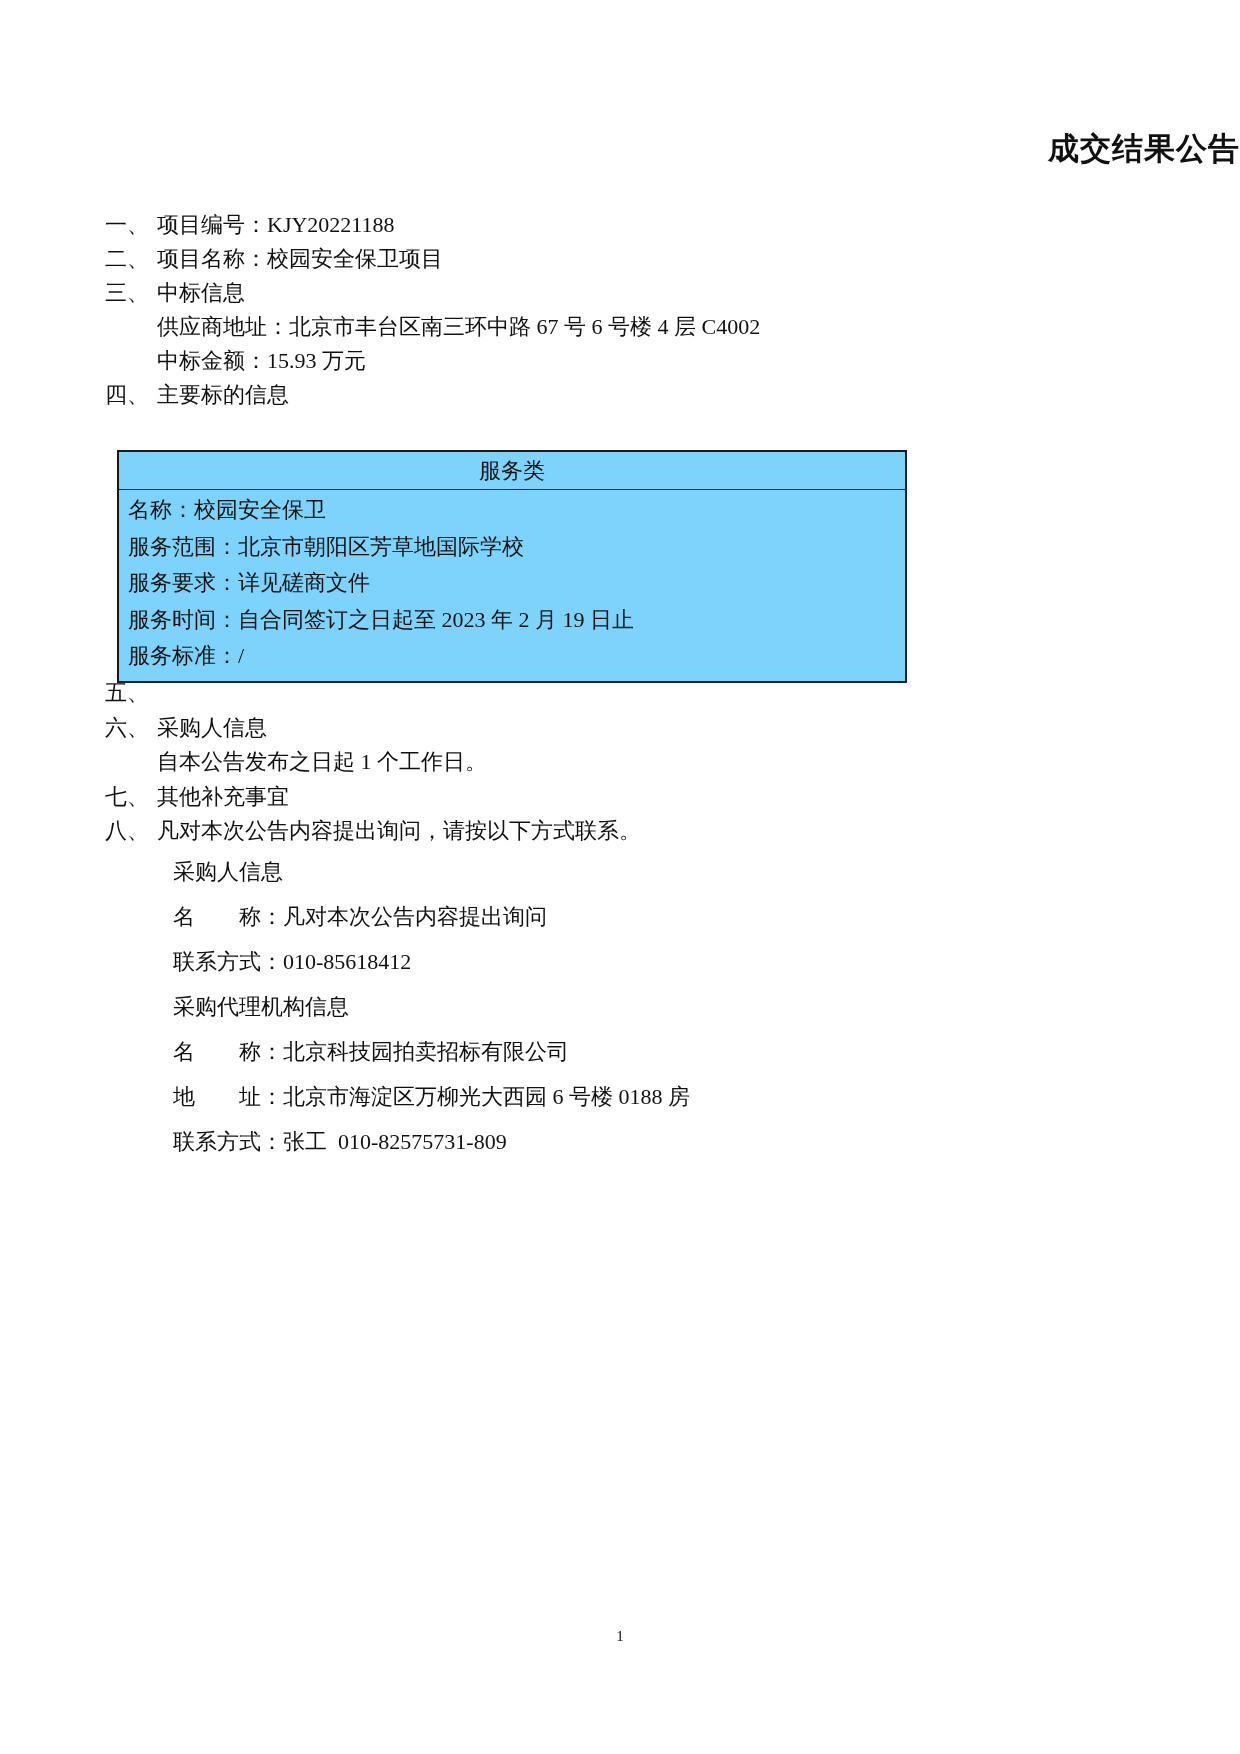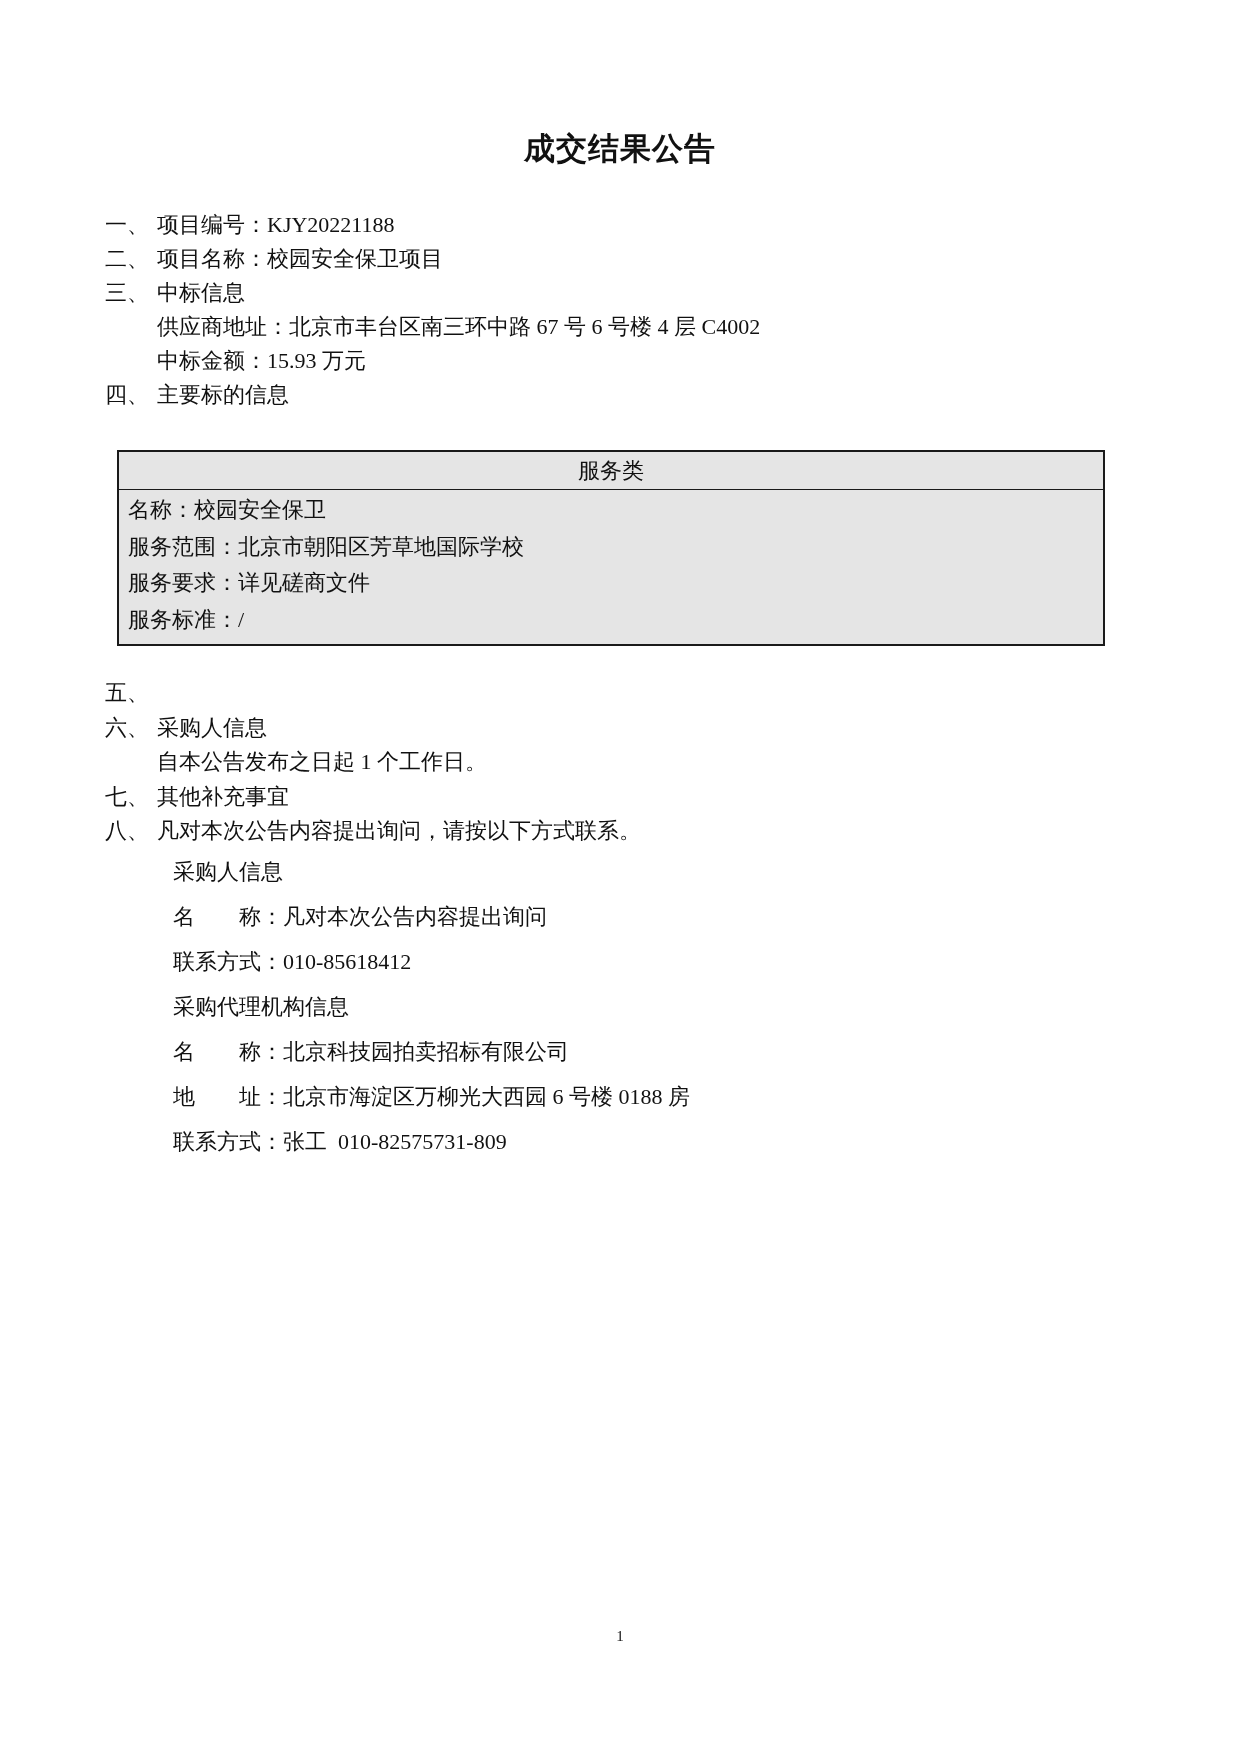--- a/index.html
+++ b/index.html
@@ -15,21 +15,21 @@
     color: #111111;
     font-family: "Liberation Serif", "DejaVu Serif", serif;
     font-size: 22px;
     overflow: hidden;
   }
   .doc-title {
     position: absolute;
     top: 128px;
     left: 0;
     right: 0;
-    text-align: center;
+    text-align: right;
     font-size: 31px;
     font-weight: bold;
     letter-spacing: 1px;
   }
   .list-a {
     position: absolute;
     top: 208px;
     left: 105px;
     right: 60px;
     line-height: 34px;
@@ -41,24 +41,24 @@
     right: 60px;
     line-height: 34.5px;
   }
   .li { display: flex; }
   .li .num { width: 52px; flex: none; }
   .li.sub { padding-left: 52px; }
   .main-table {
     position: absolute;
     top: 450px;
     left: 117px;
-    width: 988px;
+    width: 790px;
     border: 2px solid #1a1a1a;
     box-sizing: border-box;
-    background: #e5e5e5;
+    background: #7dd3fc;
   }
   .main-table .thead {
     height: 37px;
     line-height: 37px;
     text-align: center;
     border-bottom: 1.5px solid #1a1a1a;
   }
   .main-table .tbody {
     padding: 2px 0 6px 0;
   }
@@ -115,20 +115,21 @@
       <span>主要标的信息</span>
     </div>
   </div>
 
   <div class="main-table">
     <div class="thead">服务类</div>
     <div class="tbody">
       <div class="trow">名称：校园安全保卫</div>
       <div class="trow">服务范围：北京市朝阳区芳草地国际学校</div>
       <div class="trow">服务要求：详见磋商文件</div>
+      <div class="trow">服务时间：自合同签订之日起至 2023 年 2 月 19 日止</div>
       <div class="trow">服务标准：/</div>
     </div>
   </div>
 
   <div class="list-b">
     <div class="li">
       <span class="num">五、</span>
     </div>
     <div class="li">
       <span class="num">六、</span>

